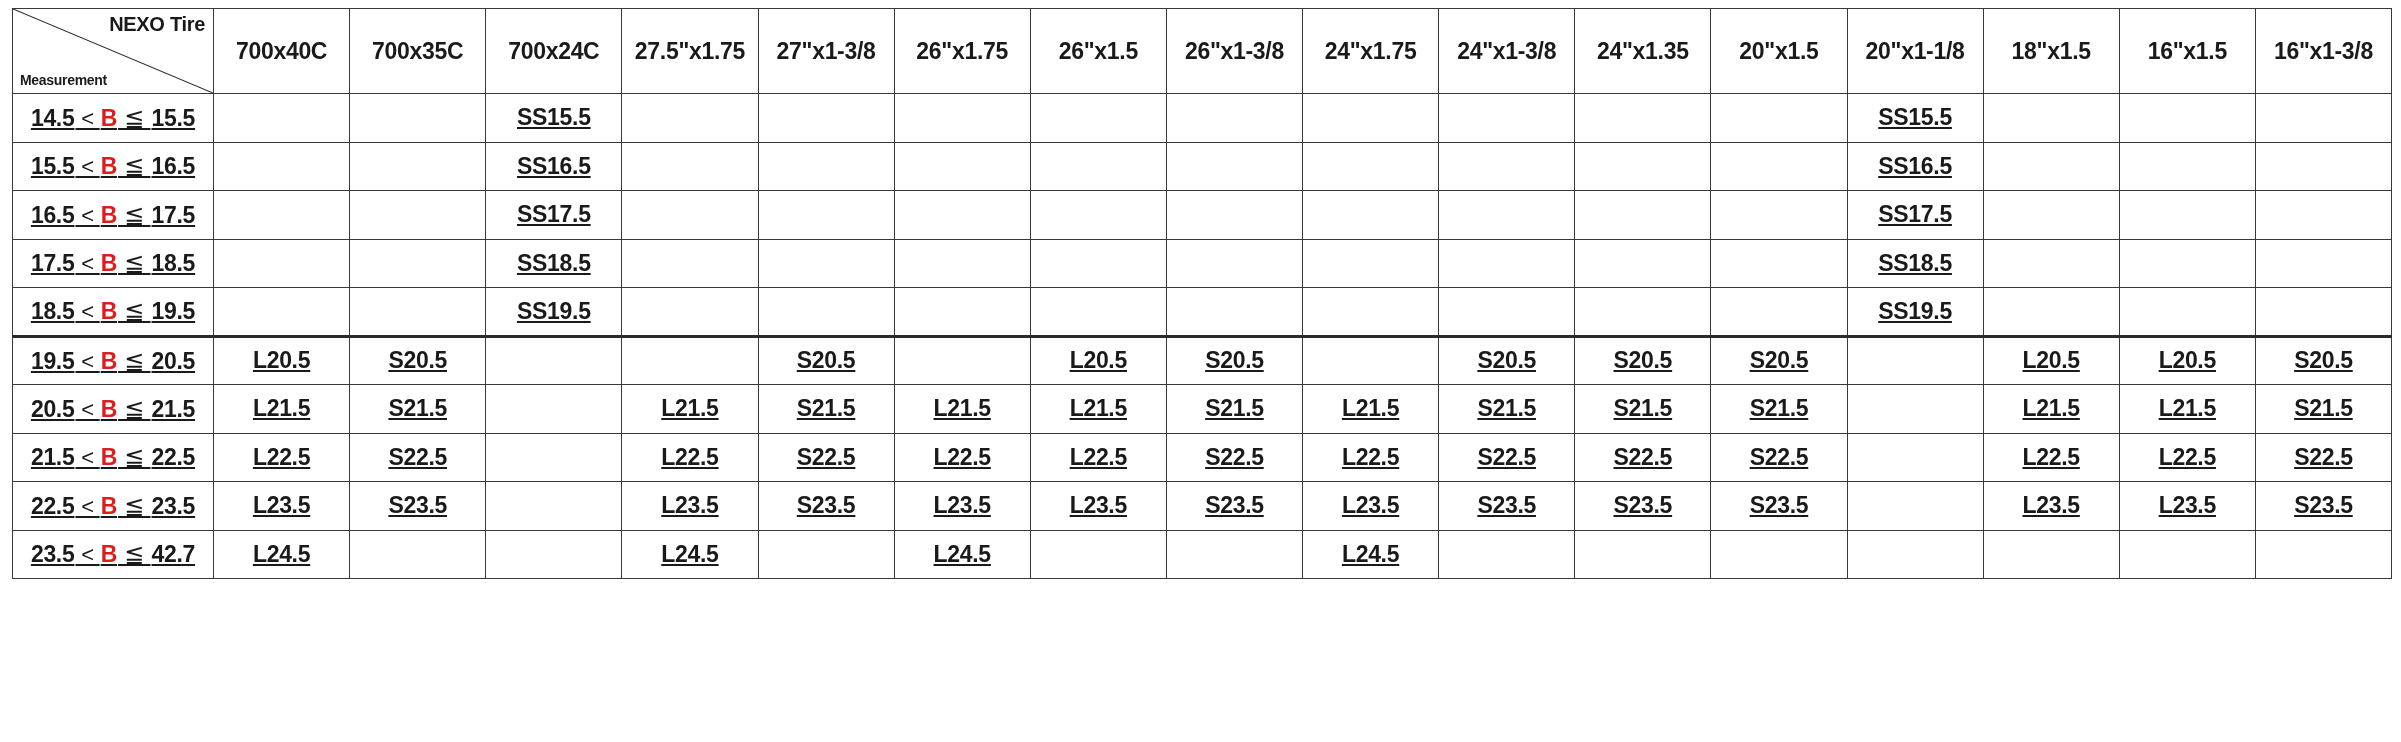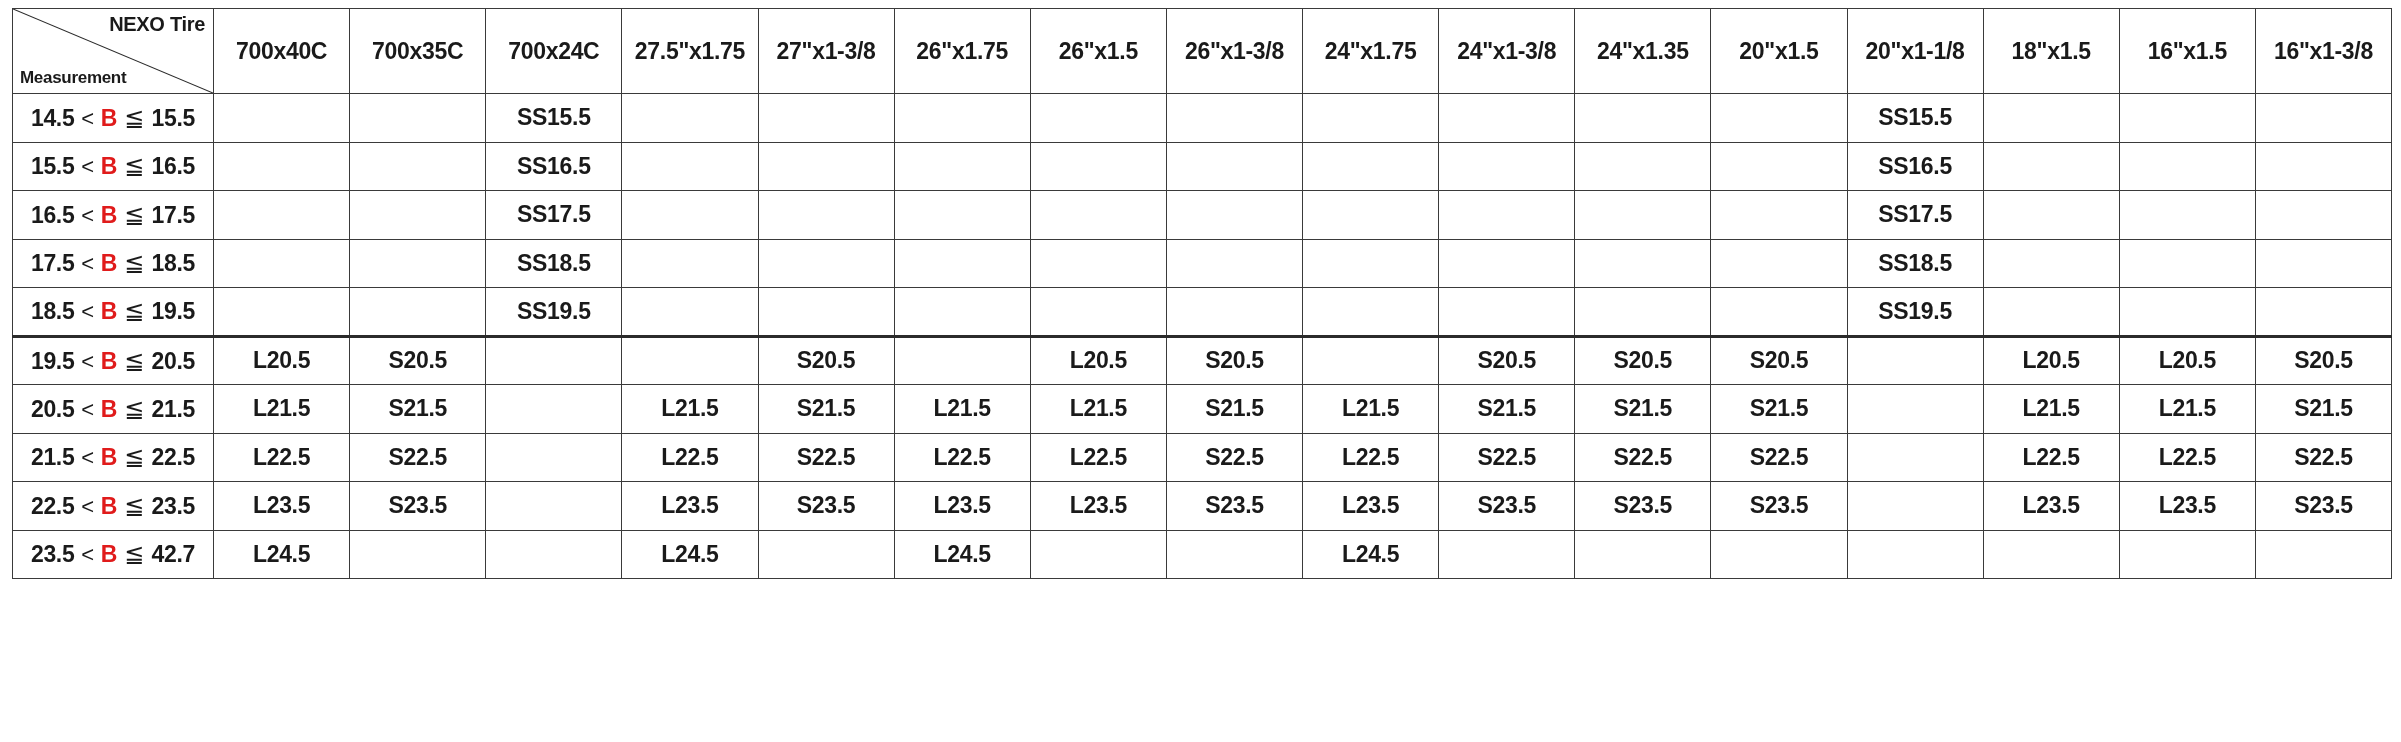--- a/index.html
+++ b/index.html
@@ -68,34 +68,34 @@
     top: 4px;
     right: 8px;
     font-size: 20px;
     font-weight: bold;
     line-height: 1.1;
   }
   .corner-bl {
     position: absolute;
     bottom: 5px;
     left: 7px;
-    font-size: 17px;
+    font-size: 14px;
     font-weight: bold;
     line-height: 1.1;
   }
 
   th.colhead {
     height: 84px;
     font-size: 24px;
     font-weight: bold;
     letter-spacing: -0.6px;
   }
 
   
-  tbody tr { height: 48.5px; }
+  tbody tr { height: 48.5px; text-decoration: underline; }
   td.rowlabel {
     font-size: 23px;
     font-weight: bold;
     letter-spacing: -0.4px;
     padding-left: 2px;
     padding-right: 2px;
   }
   td.rowlabel .b {
     color: #e01b1b;
     font-weight: bold;

